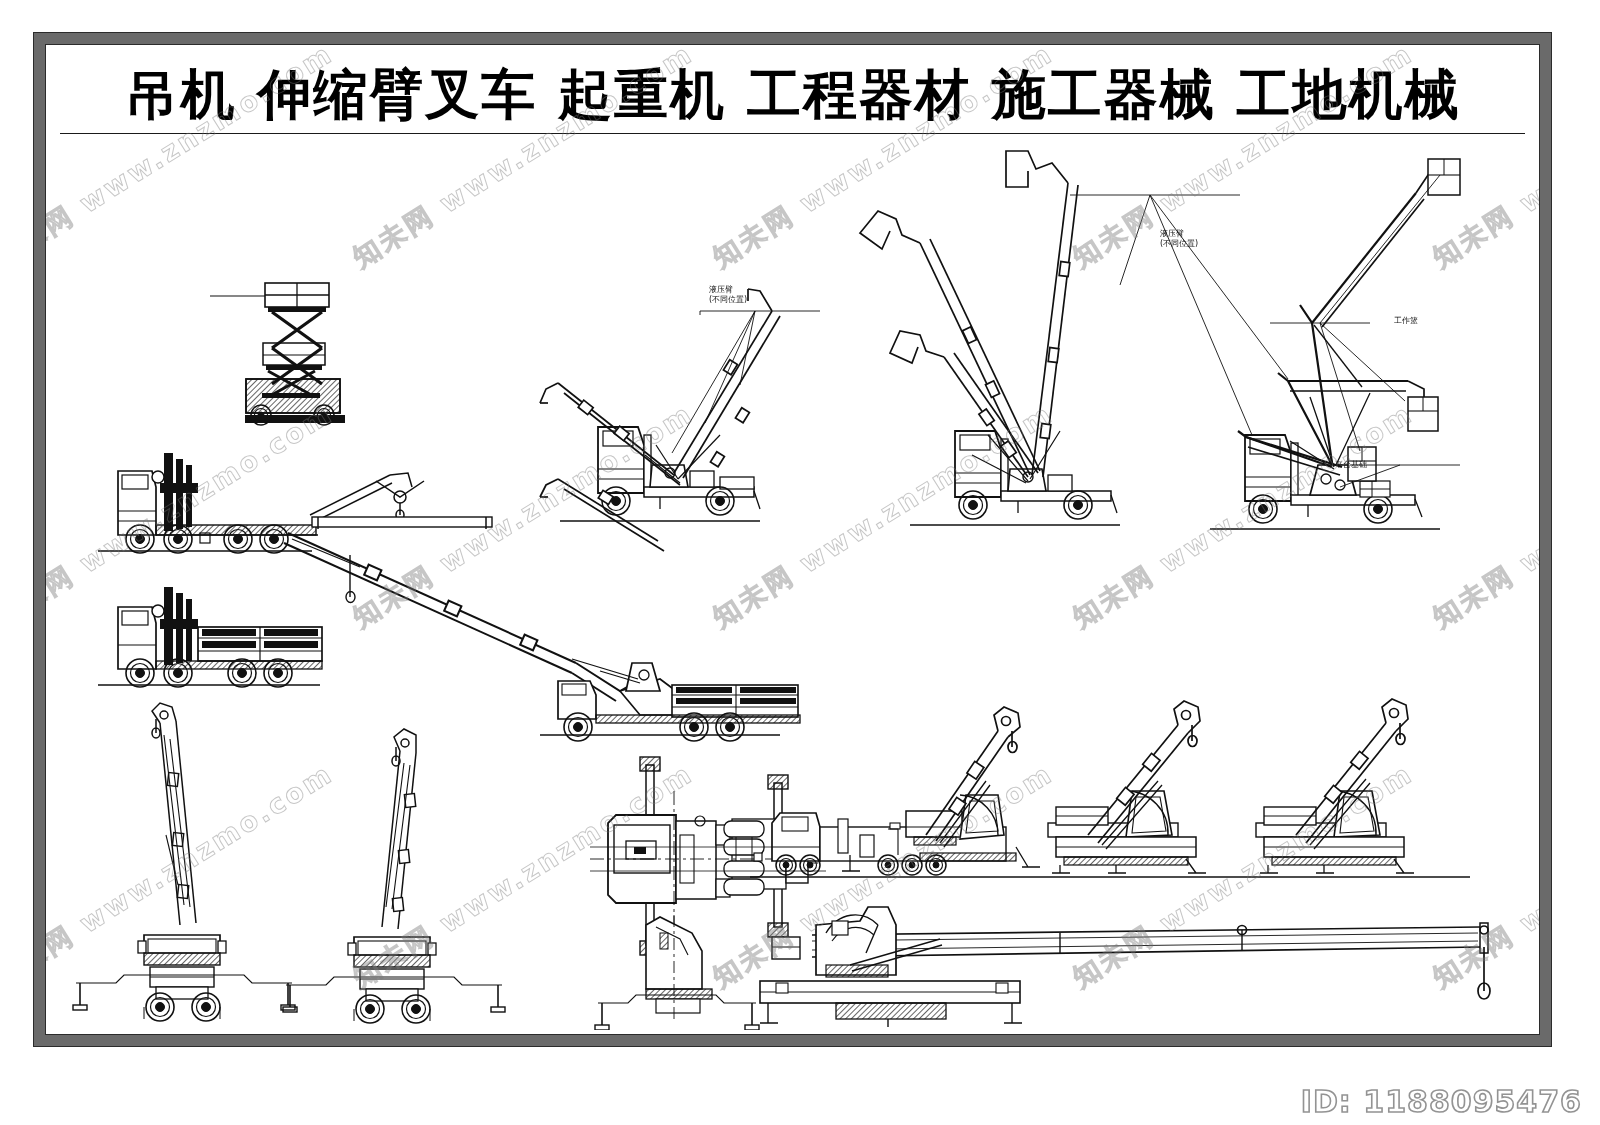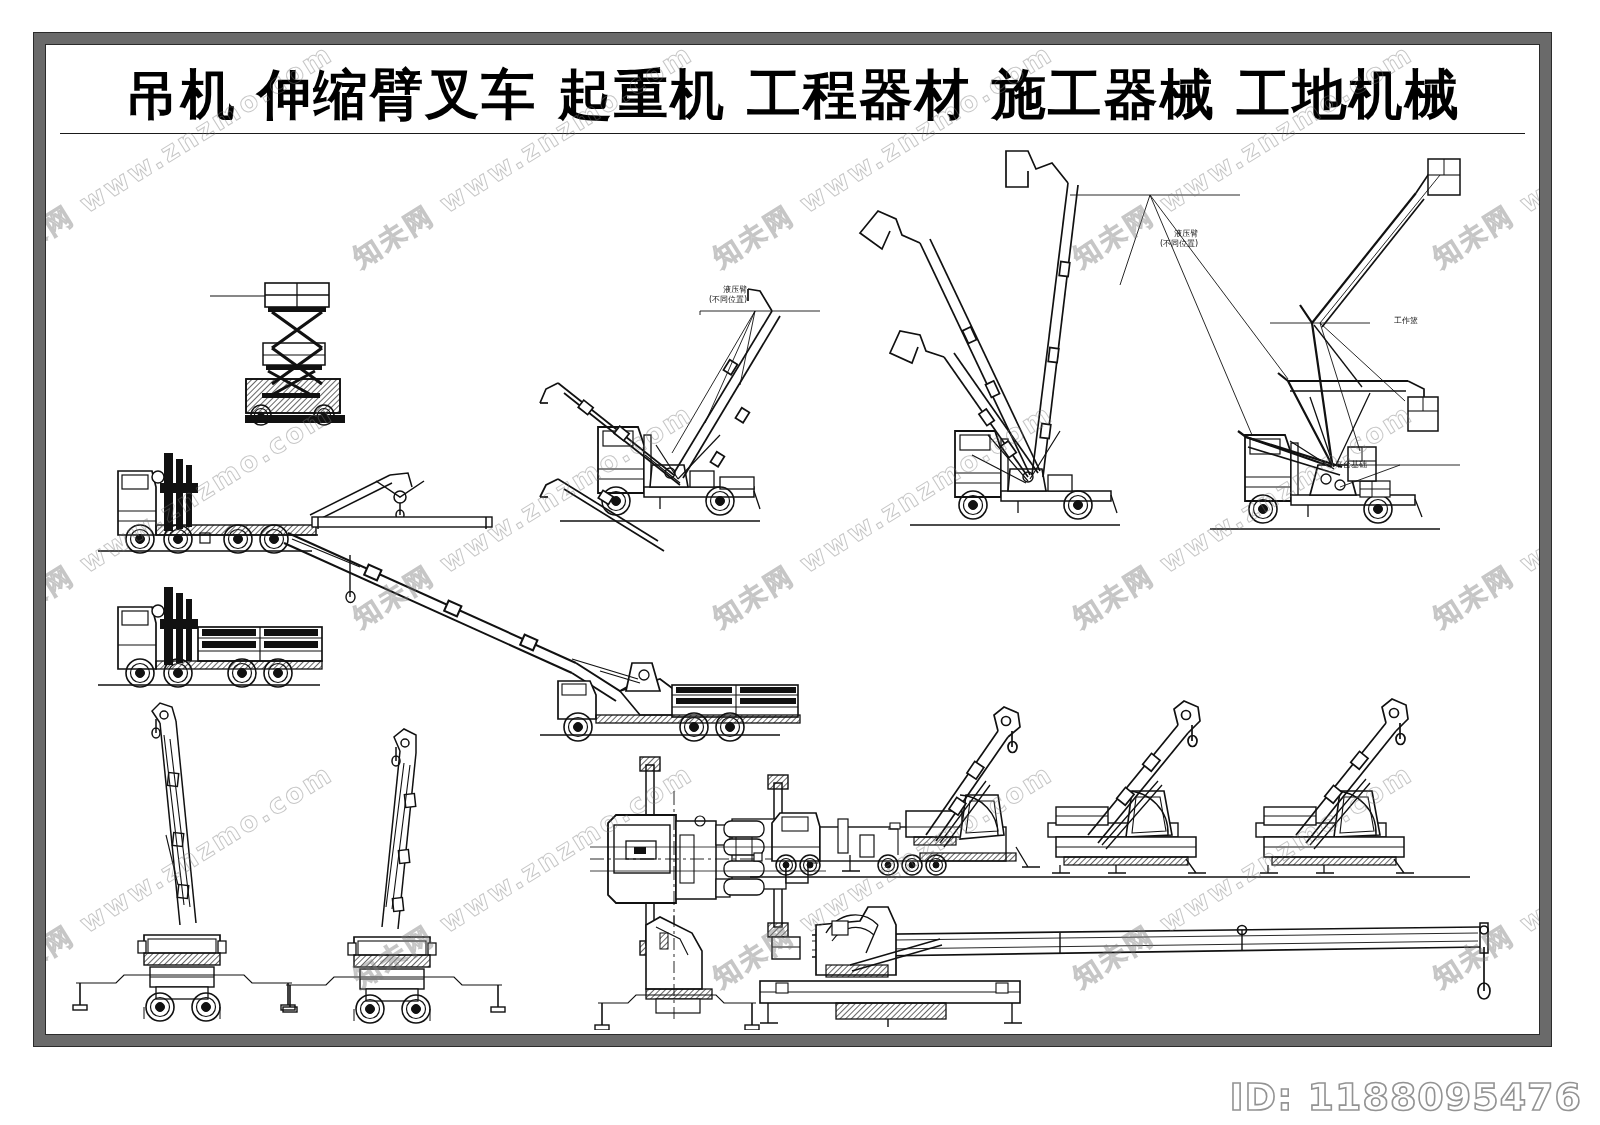--- a/index.html
+++ b/index.html
@@ -27,26 +27,26 @@
   .wm-layer{position:absolute;left:46px;top:45px;width:1493px;height:989px;overflow:hidden;pointer-events:none;}
   .wm{position:absolute;transform:rotate(-32deg);transform-origin:0 0;white-space:nowrap;
       font-family:"DejaVu Sans",sans-serif;font-size:27px;font-weight:bold;
       color:transparent;-webkit-text-stroke:1px rgba(120,120,120,0.42);letter-spacing:3px;}
 
   
   .logo{position:absolute;right:56px;bottom:72px;font-family:"DejaVu Sans",sans-serif;
       font-size:62px;font-weight:bold;letter-spacing:6px;color:transparent;
       -webkit-text-stroke:2px rgba(110,110,110,0.75);}
   .doc-id{position:absolute;right:18px;bottom:6px;font-family:"DejaVu Sans",sans-serif;
-      font-size:38px;font-weight:bold;letter-spacing:1px;color:transparent;
+      font-size:30px;font-weight:bold;letter-spacing:1px;color:transparent;
       -webkit-text-stroke:1.6px rgba(128,128,128,0.85);}
 
   
   .anno{position:absolute;font-family:"DejaVu Sans",sans-serif;font-size:8px;line-height:1.25;
-      color:#111;white-space:nowrap;text-align:right;}
+      color:#111;white-space:nowrap;text-align:left;}
 </style>
 </head>
 <body>
 
 <div id="sheet">
 
   <div class="frame-outer"></div>
   <div class="frame-inner"></div>
 
   <div class="title-bar">

